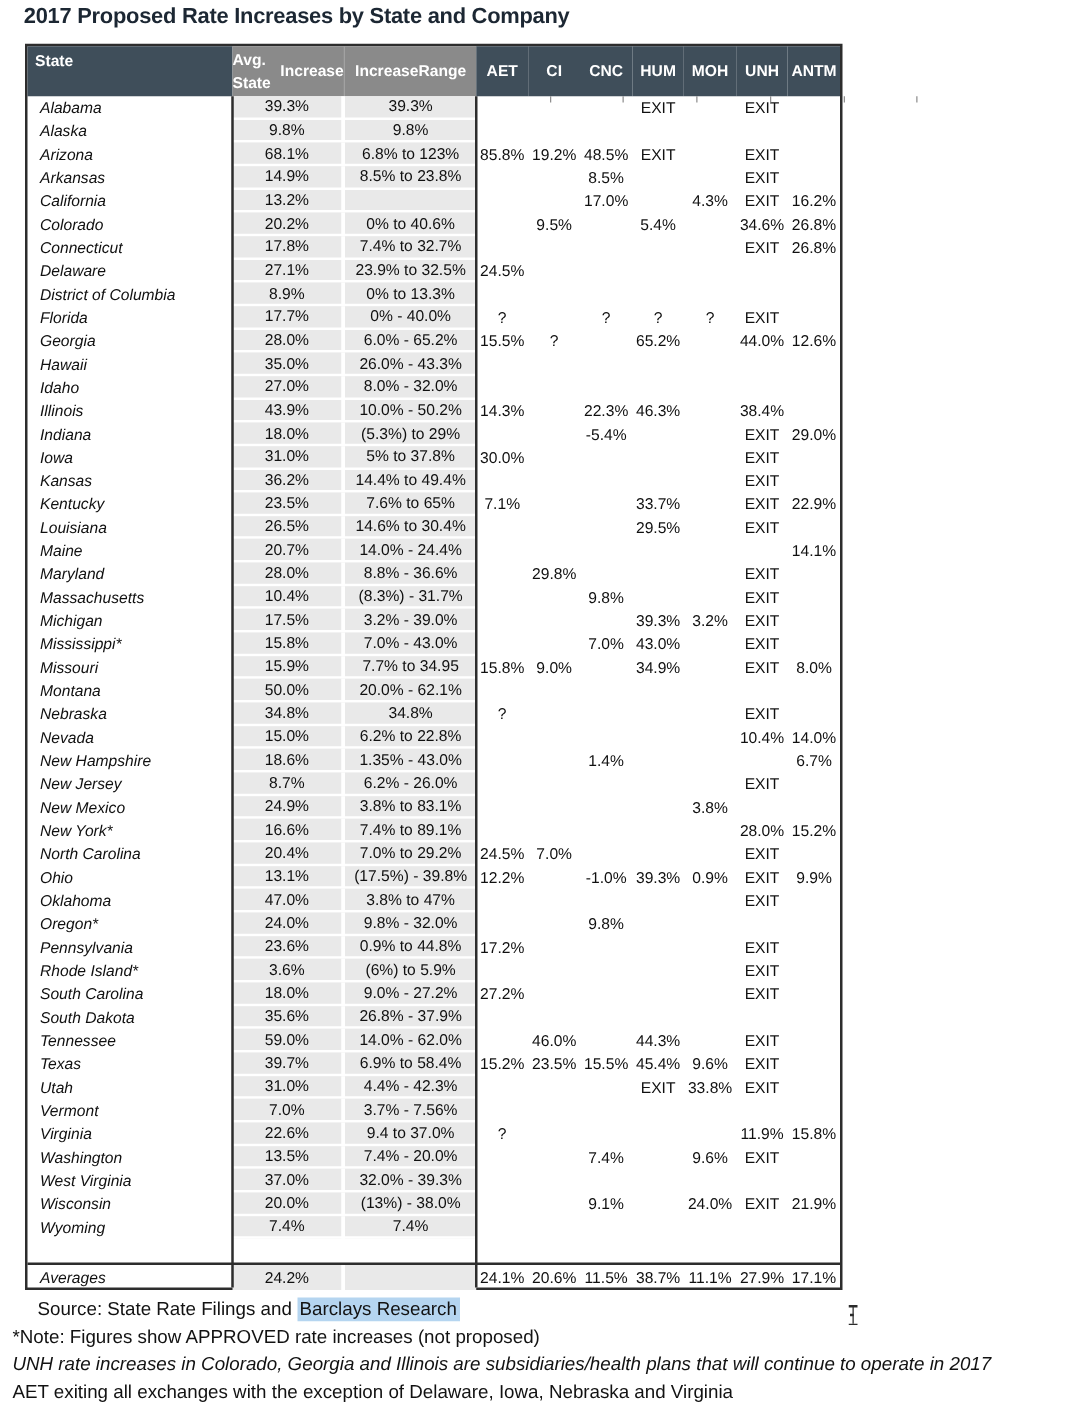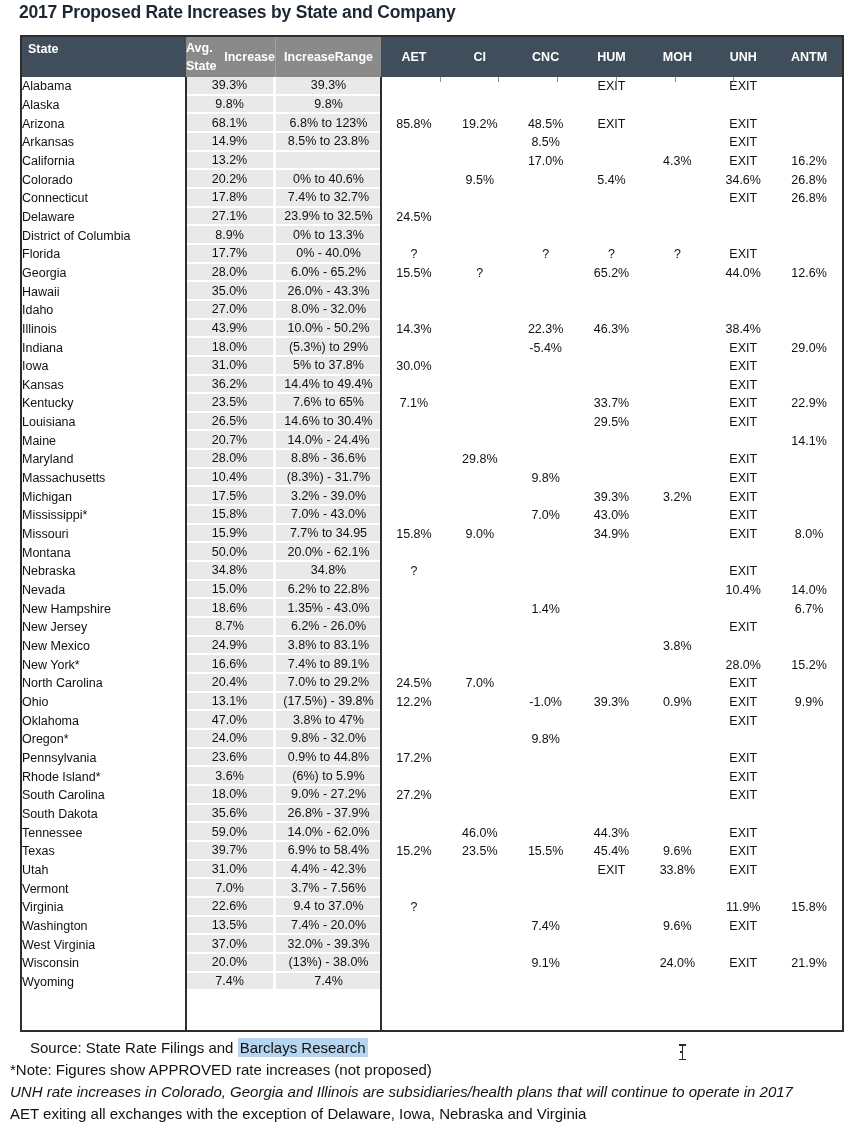--- a/index.html
+++ b/index.html
@@ -5,39 +5,39 @@
   html,body{margin:0;padding:0;}
   body{
     width:856px;height:1135px;position:relative;background:#ffffff;
     font-family:"Liberation Sans",sans-serif;color:#111;overflow:hidden;
   }
   .title{
     position:absolute;left:19px;top:2px;font-size:17.5px;font-weight:bold;
     color:#1c2733;letter-spacing:-0.2px;
   }
   .tbl{
-    position:absolute;left:20px;top:35px;width:824px;height:997px;
+    position:absolute;left:20px;top:35px;width:654px;height:997px;
     border:2px solid #2d2d2d;box-sizing:border-box;background:#fff;
   }
   .grid-row{display:grid;grid-template-columns:164px 90px 105px repeat(7,1fr);}
   .thead{height:40px;}
   .th{
     background:#3f4e5a;color:#fff;font-weight:bold;font-size:12.5px;
     display:flex;align-items:center;justify-content:center;box-sizing:border-box;
   }
   .th.state{justify-content:flex-start;align-items:flex-start;padding:5px 0 0 6px;}
   .th.sub{background:#8a8a8a;flex-direction:row;line-height:1.45;}
   .th.sub.avg{border-right:1px solid #a2a2a2;}
   .tbody{height:933px;}
   .row{height:18.66px;}
   .cell{
     font-size:12.5px;color:#101010;display:flex;align-items:center;
     justify-content:center;box-sizing:border-box;white-space:nowrap;
   }
-  .cell.state{justify-content:flex-start;padding-left:0;}
+  .cell.state{justify-content:flex-start;padding-left:10px;font-style:italic;}
   .cell.gray{background:#e9e9e9;border-bottom:2px solid #ffffff;}
   .cell.avg{border-right:3px solid #ffffff;}
   .avgrow{height:20px;border-top:2px solid #2d2d2d;}
   .avgrow .cell.gray{border-bottom:none;}
   .vline{position:absolute;top:40px;bottom:0;width:2px;background:#2d2d2d;}
   .vline.v1{left:163px;}
   .vline.v2{left:358px;}
   .tick{position:absolute;top:40px;width:1px;height:5px;background:#8f8f8f;}
   .footer-line{position:absolute;left:10px;font-size:15px;color:#121212;}
   .hl{background:#b5d5f0;padding:1px 2px;}
@@ -657,20 +657,32 @@
         <div class="cell co"></div>
         <div class="cell co"></div>
         <div class="cell co"></div>
         <div class="cell co"></div>
         <div class="cell co"></div>
         <div class="cell co"></div>
         <div class="cell co"></div>
       </div>
     </div>
 
+  <div class="grid-row avgrow" id="avgrow">
+      <div class="cell state">Averages</div>
+      <div class="cell gray avg">24.2%</div>
+      <div class="cell gray range"></div>
+      <div class="cell co">24.1%</div>
+      <div class="cell co">20.6%</div>
+      <div class="cell co">11.5%</div>
+      <div class="cell co">38.7%</div>
+      <div class="cell co">11.1%</div>
+      <div class="cell co">27.9%</div>
+      <div class="cell co">17.1%</div>
+    </div>
 
   <div class="vline v1"></div>
   <div class="vline v2"></div>
   <div id="ticks">
       <div class="tick" style="left: 417.714px;"></div>
       <div class="tick" style="left: 476.429px;"></div>
       <div class="tick" style="left: 535.143px;"></div>
       <div class="tick" style="left: 593.857px;"></div>
       <div class="tick" style="left: 652.571px;"></div>
       <div class="tick" style="left: 711.286px;"></div>

